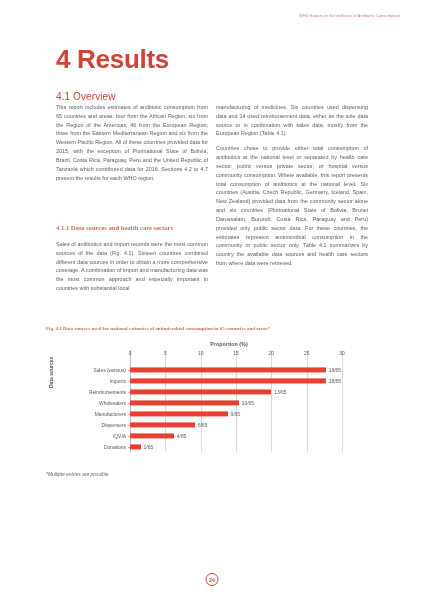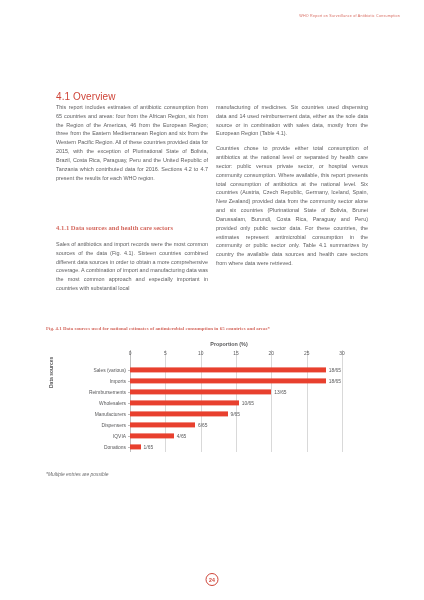--- a/index.html
+++ b/index.html
@@ -220,20 +220,21 @@
     font-family: "Liberation Sans", sans-serif;
   }
 </style>
 </head>
 <body>
 
 <div class="page">
 
   <div class="running-header">WHO Report on Surveillance of Antibiotic Consumption</div>
 
+  <h1 class="chapter-title">4 Results</h1>
 
   <h2 class="section-heading">4.1 Overview</h2>
 
   <h3 class="subsection-heading">4.1.1 Data sources and health care sectors</h3>
 
   <div class="col left">
     <p>This report includes estimates of antibiotic consumption from 65 countries and areas: four from the African Region, six from the Region of the Americas, 46 from the European Region; three from the Eastern Mediterranean Region and six from the Western Pacific Region. All of these countries provided data for 2015, with the exception of Plurinational State of Bolivia, Brazil, Costa Rica, Paraguay, Peru and the United Republic of Tanzania which contributed data for 2016. Sections 4.2 to 4.7 present the results for each WHO region.</p>
     <p class="after-sub">Sales of antibiotics and import records were the most common sources of the data (Fig. 4.1). Sixteen countries combined different data sources in order to obtain a more comprehensive coverage. A combination of import and manufacturing data was the most common approach and especially important in countries with substantial local</p>
   </div>
 

